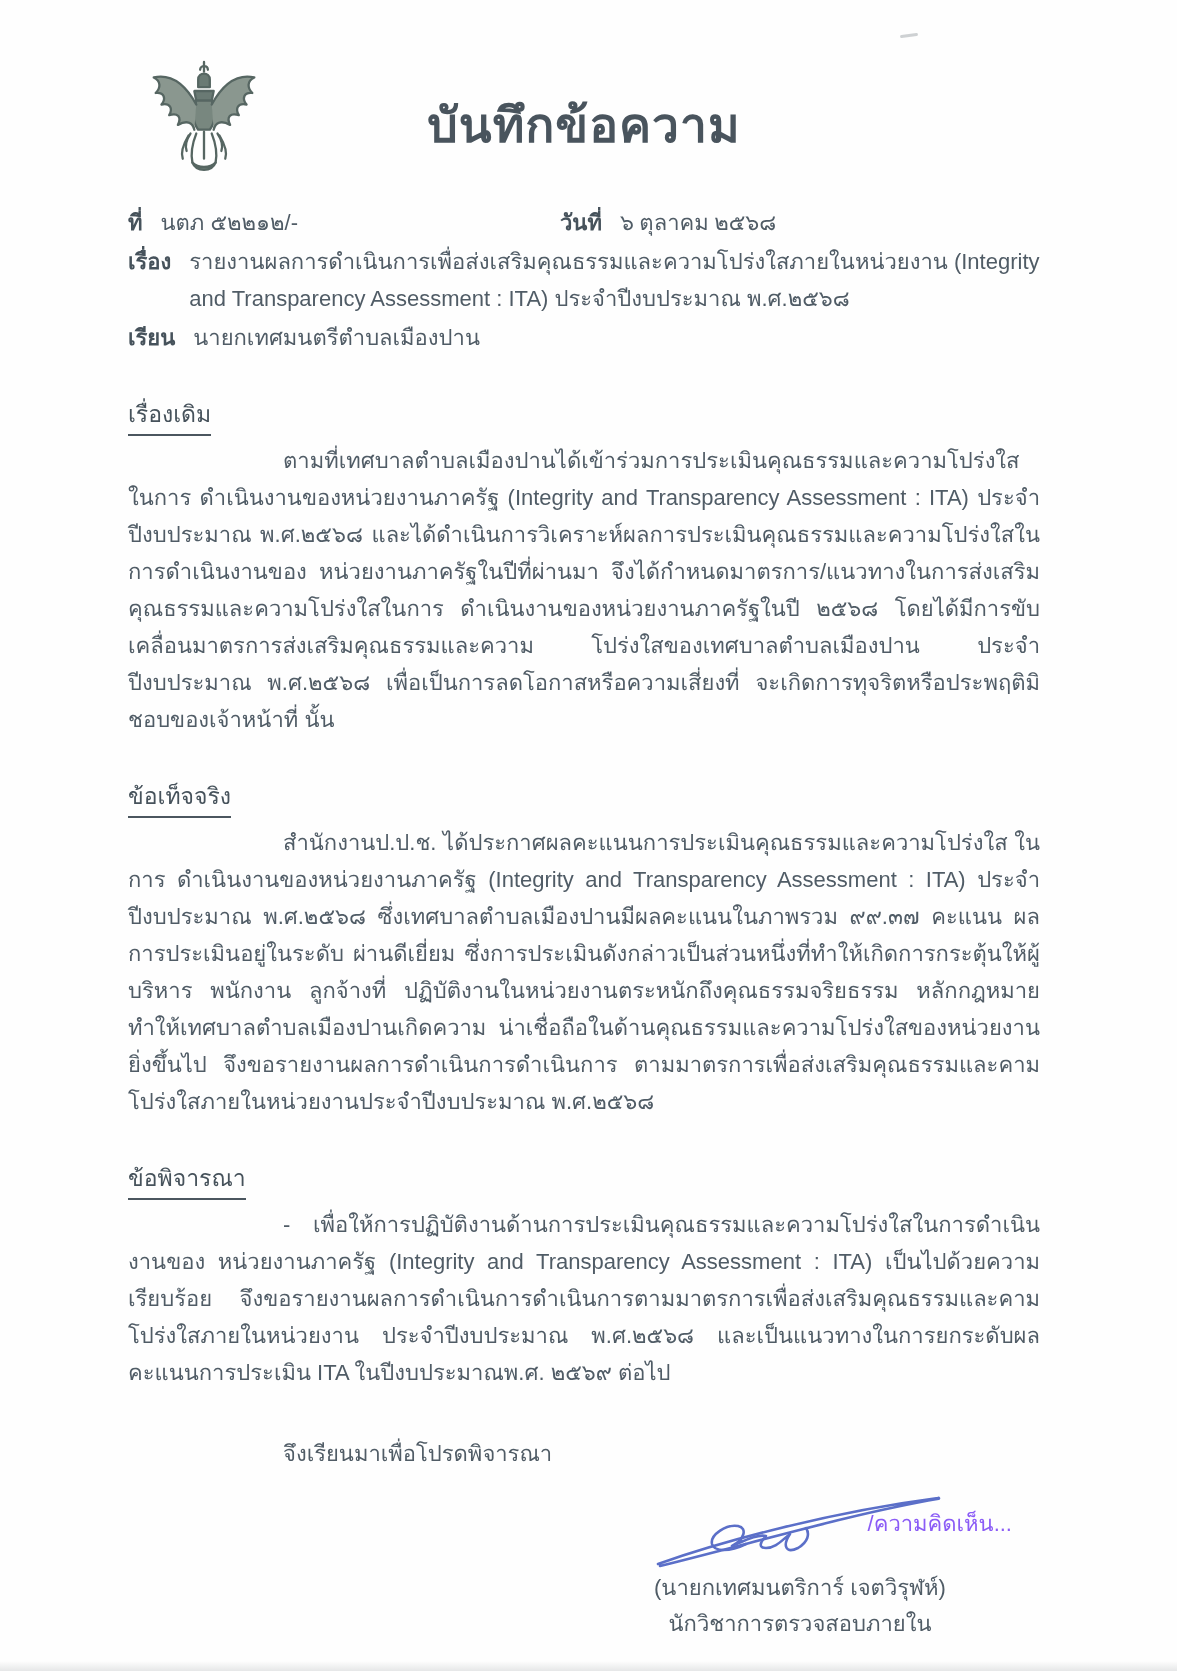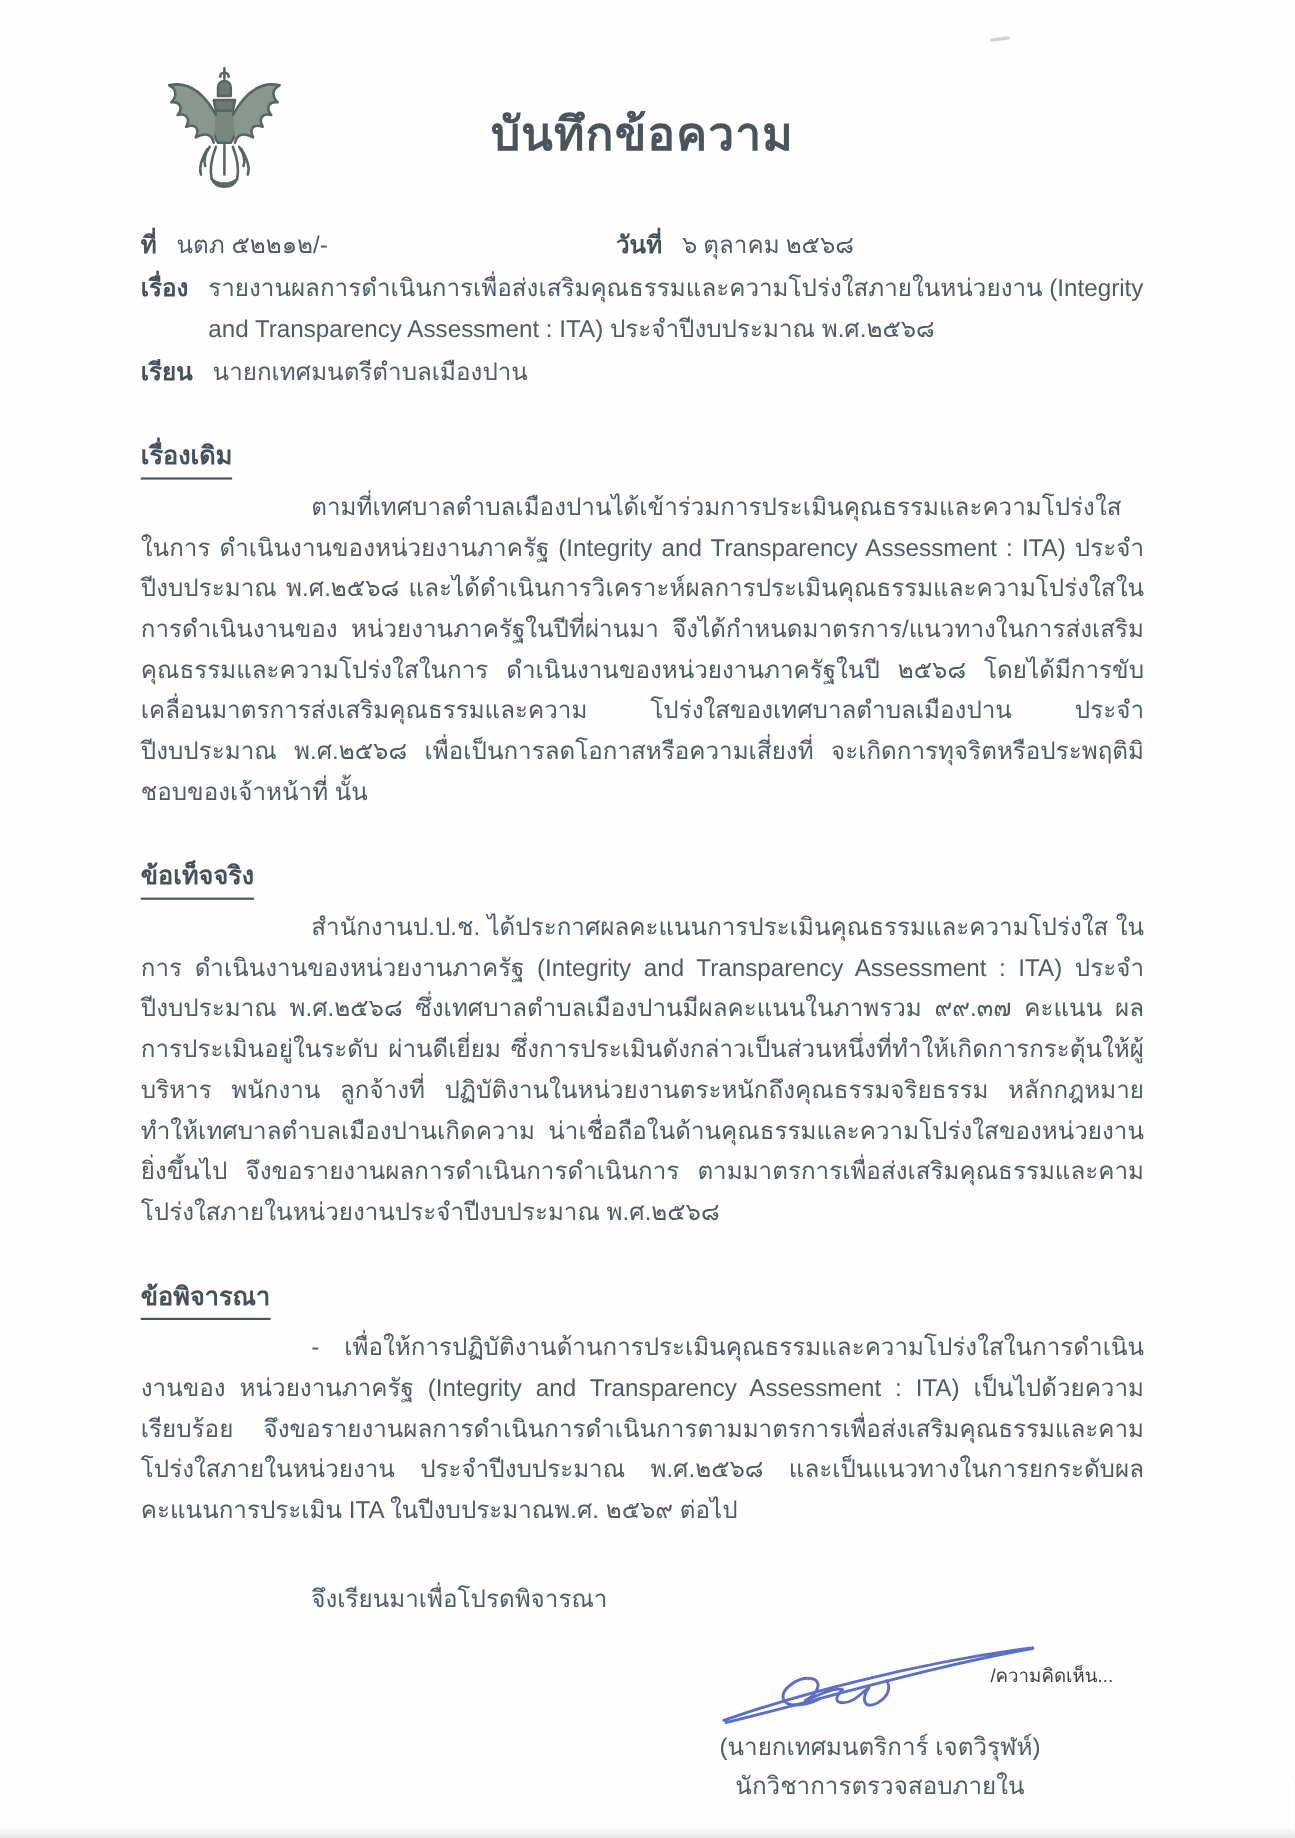--- a/index.html
+++ b/index.html
@@ -16,34 +16,34 @@
     font-size:22px;
     line-height:37px;
   }
   .bold{font-weight:700;color:#46525b;}
   
   .doc-header{position:relative;height:135px;}
   .garuda{position:absolute;left:18px;top:2px;width:116px;height:128px;}
   .doc-title{
     position:absolute;left:0;right:0;top:42px;
     text-align:center;
-    font-size:42px;font-weight:700;color:#49545d;
+    font-size:48px;font-weight:700;color:#49545d;
     letter-spacing:1px;line-height:1.2;margin:0;
   }
   
   .meta{margin-top:14px;}
   .meta-row{display:flex;align-items:baseline;margin-top:2px;}
   .meta-label{flex:0 0 auto;margin-right:18px;}
   .num-group{flex:0 0 432px;display:flex;align-items:baseline;}
   .date-group{display:flex;align-items:baseline;font-family:Liberation Serif, serif;}
   .subject-value{flex:1 1 auto;}
   
   .section-heading{
     margin:40px 0 6px 0;
-    font-size:23px;font-weight:700;color:#46525b;
+    font-size:23px;font-weight:400;color:#46525b;
     display:block;
   }
   .section-heading .u{
     display:inline-block;border-bottom:2px solid #4b565f;padding-bottom:1px;
   }
   .para{
     margin:4px 0 0 0;
     text-align:justify;
     text-indent:155px;
     text-justify:inter-word;
@@ -54,21 +54,21 @@
     width:440px;margin:0 0 0 auto;
     margin-right:20px;
     text-align:center;
   }
   .signature-svg{display:block;width:300px;height:92px;margin:6px auto 0 auto;}
   .signer-name{line-height:36px;}
   .signer-pos{line-height:36px;}
   
   .footer-note{
     position:absolute;right:165px;top:1505px;
-    font-size:17px;color:#404040;
+    font-size:22px;color:#8b5cf6;
   }
   
   .artifact-top{
     position:absolute;left:900px;top:34px;width:18px;height:3px;
     background:#b9bdc0;border-radius:2px;transform:rotate(-8deg);opacity:.7;
   }
   .artifact-bottom{
     position:absolute;left:0;bottom:0;width:100%;height:10px;
     background:linear-gradient(to bottom,rgba(0,0,0,0),rgba(120,125,128,.18));
   }

